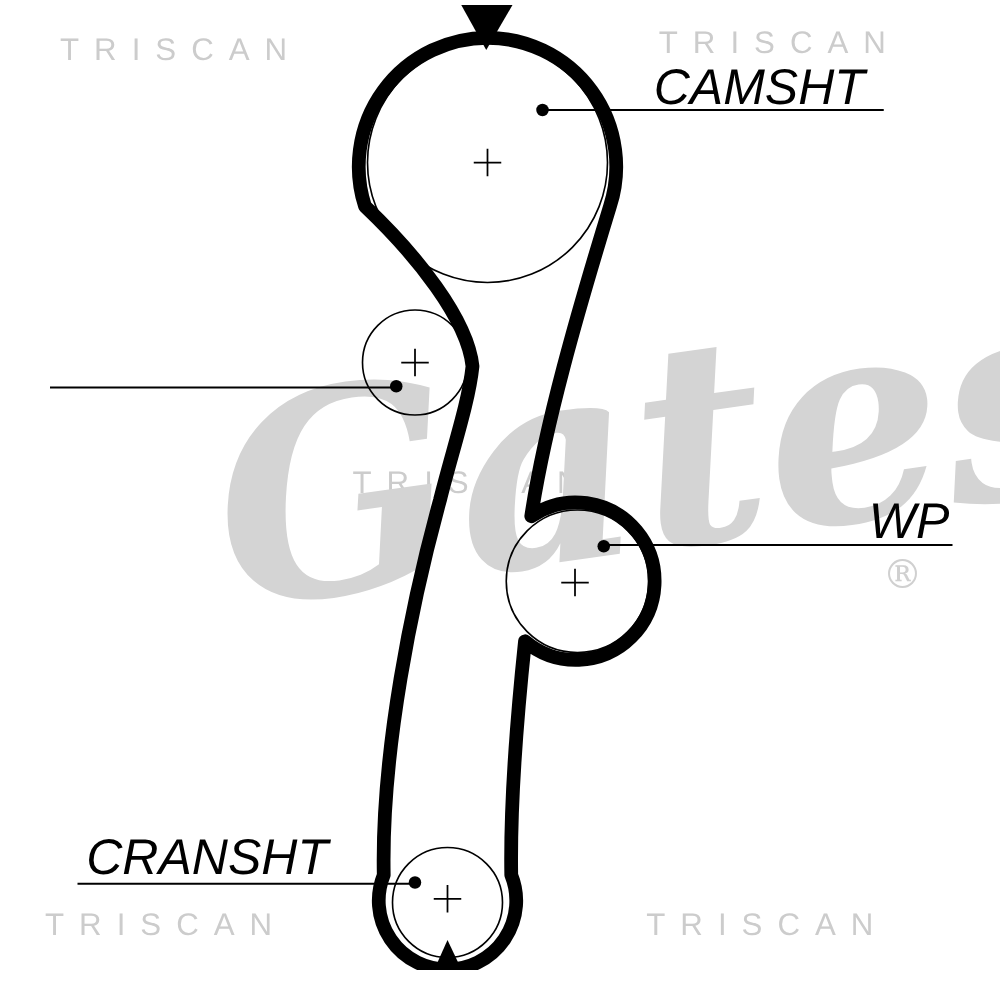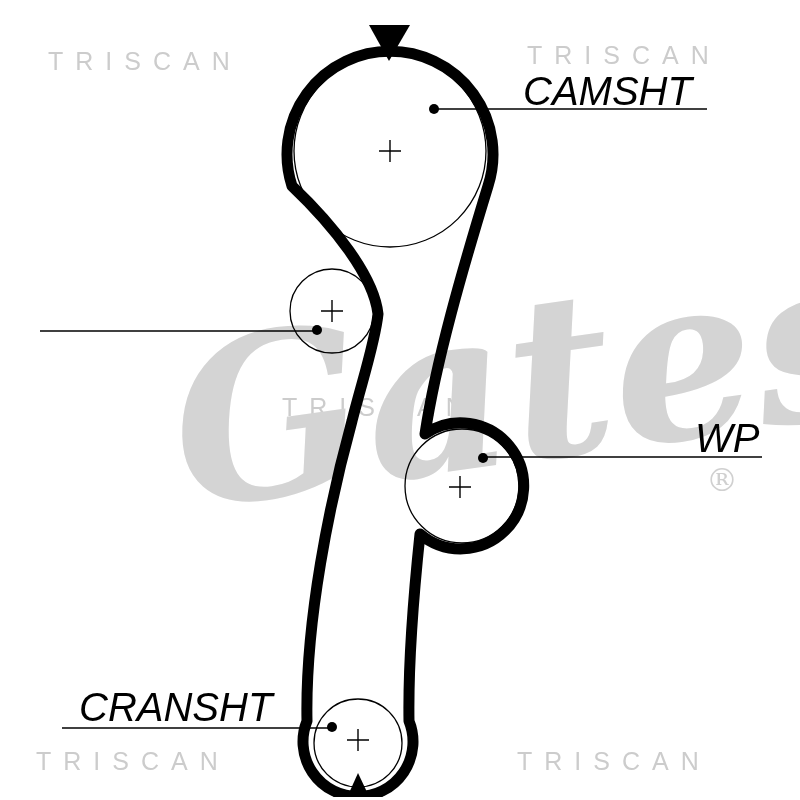--- a/index.html
+++ b/index.html
@@ -1,18 +1,18 @@
 <!DOCTYPE html>
 <html><head>
 <meta charset="utf-8">
 <style>
   html,body{margin:0;padding:0;background:#fff;}
   .stage{
     position:relative;width:800px;height:776px;background:#ffffff;
-    overflow:hidden;font-family:"Liberation Sans",sans-serif;margin-top:21px;
+    overflow:hidden;font-family:"Liberation Sans",sans-serif;
   }
   .wm{
     position:absolute;color:#cccccc;font-size:25px;letter-spacing:12px;
     font-weight:400;white-space:nowrap;z-index:1;user-select:none;
   }
   .gates-wm{
     position:absolute;left:170px;top:248px;z-index:1;
     font-family:"DejaVu Serif",serif;font-style:italic;font-weight:bold;
     font-size:225px;line-height:1;color:#d4d4d4;
     transform:rotate(-8deg);transform-origin:center;white-space:nowrap;
@@ -24,21 +24,21 @@
   }
   svg.diagram{position:absolute;left:0;top:0;z-index:2;}
   .label{
     position:absolute;z-index:3;color:#000;
     font-style:italic;font-size:40px;line-height:1;
     font-family:"Liberation Sans",sans-serif;white-space:nowrap;
   }
   .label-camshaft{left:523px;top:50px;}
   .label-man-tens{left:41px;top:270px;}
   .label-wp{left:695px;top:397px;}
-  .label-cransht{left:79px;top:666px;}
+  .label-cransht{left:69px;top:666px;}
 </style>
 </head>
 <body>
 
 <div class="stage">
 
   <div class="wm" style="left:48px;top:26px;">TRISCAN</div>
   <div class="wm" style="left:527px;top:20px;">TRISCAN</div>
   <div class="wm" style="left:282px;top:372px;">TRISCAN</div>
   <div class="wm" style="left:36px;top:726px;">TRISCAN</div>

